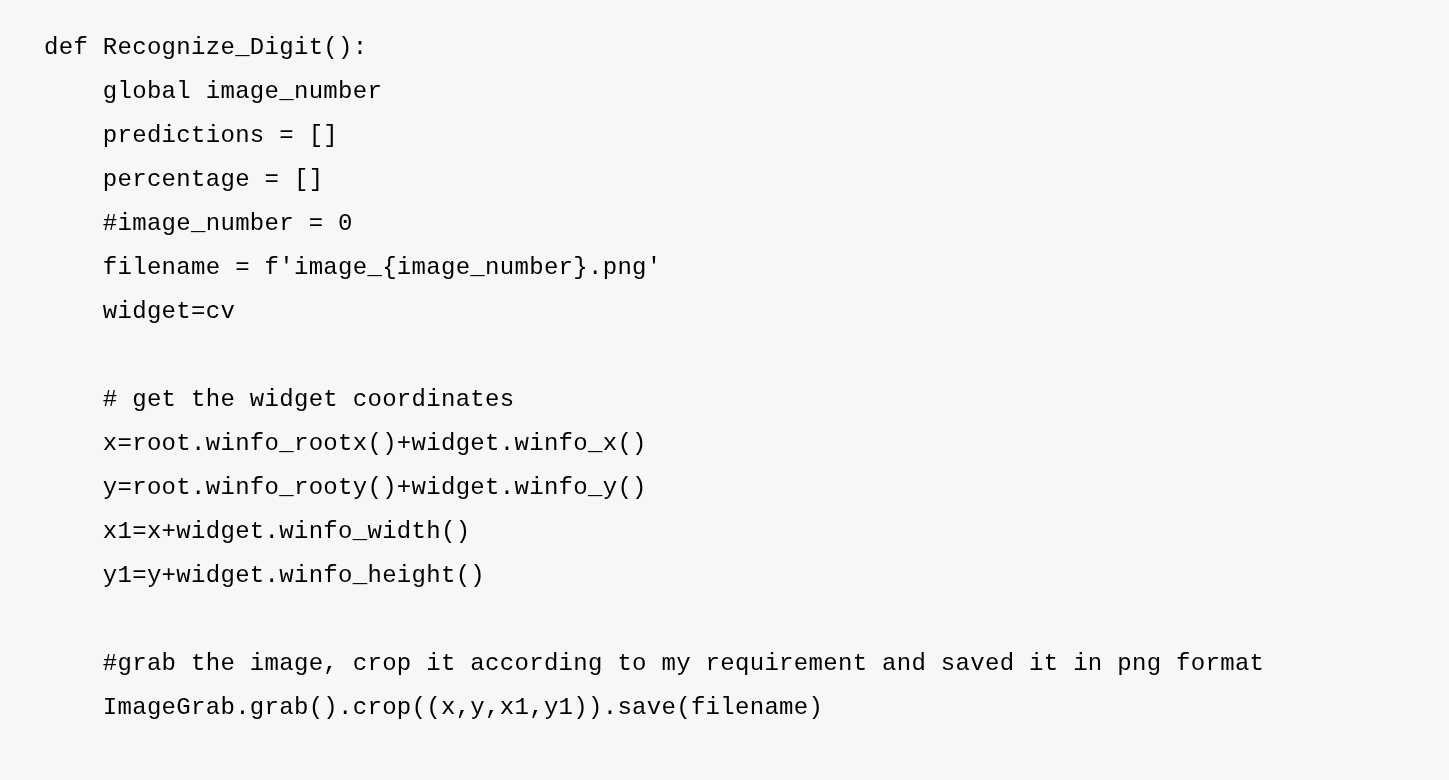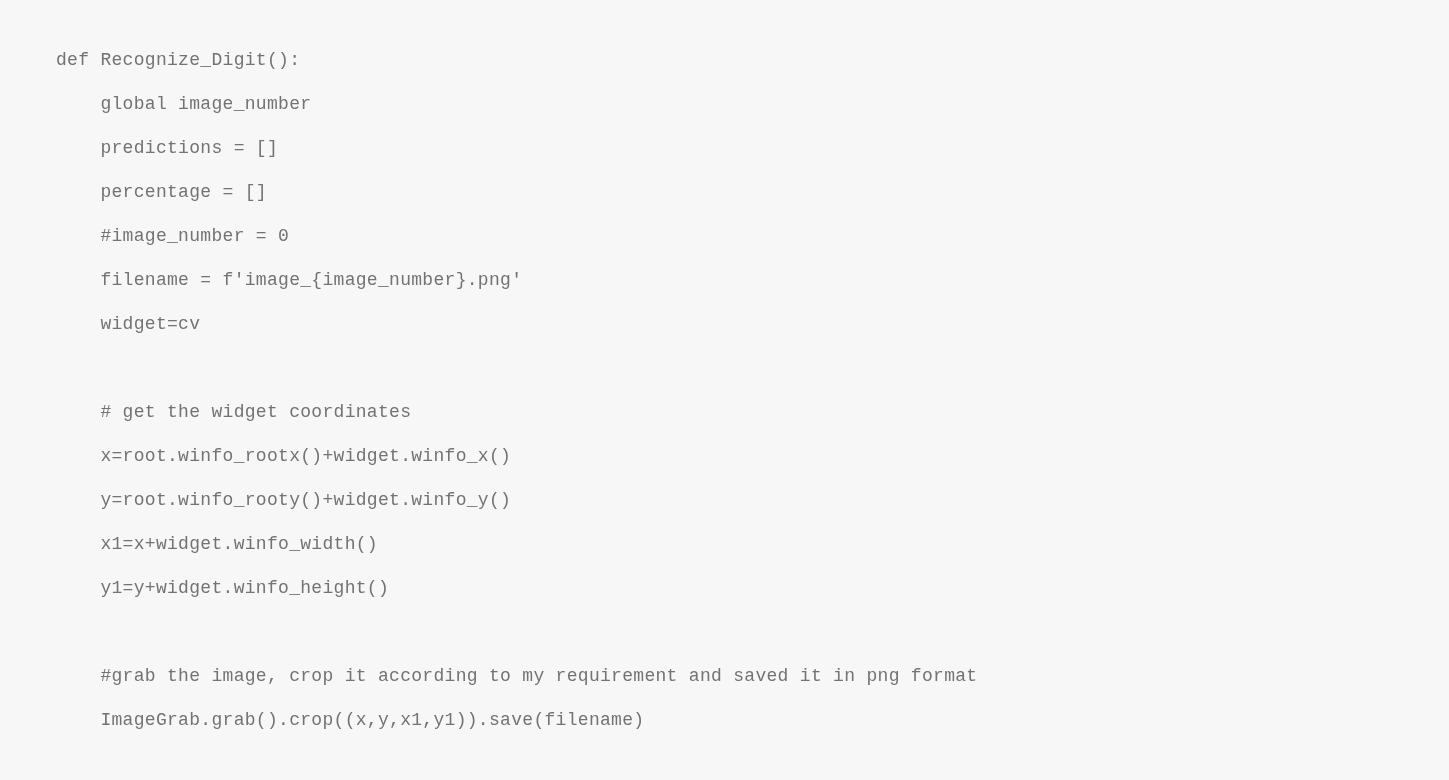--- a/index.html
+++ b/index.html
@@ -7,27 +7,27 @@
     padding: 0;
   }
   body {
     width: 1449px;
     height: 780px;
     background: #f7f7f7;
     overflow: hidden;
     font-family: "Liberation Mono", "DejaVu Sans Mono", monospace;
   }
   .code-block {
-    margin: 12px;
+    margin: 0;
     padding: 26px 20px 0 44px;
     font-family: "Liberation Mono", "DejaVu Sans Mono", monospace;
-    font-size: 18px;
+    font-size: 24px;
     line-height: 44px;
     letter-spacing: 0.3px;
-    color: #737373;
+    color: #000000;
     font-weight: 400;
   }
   .code-line {
     height: 44px;
     white-space: pre;
   }
 </style>
 </head>
 <body>
 

